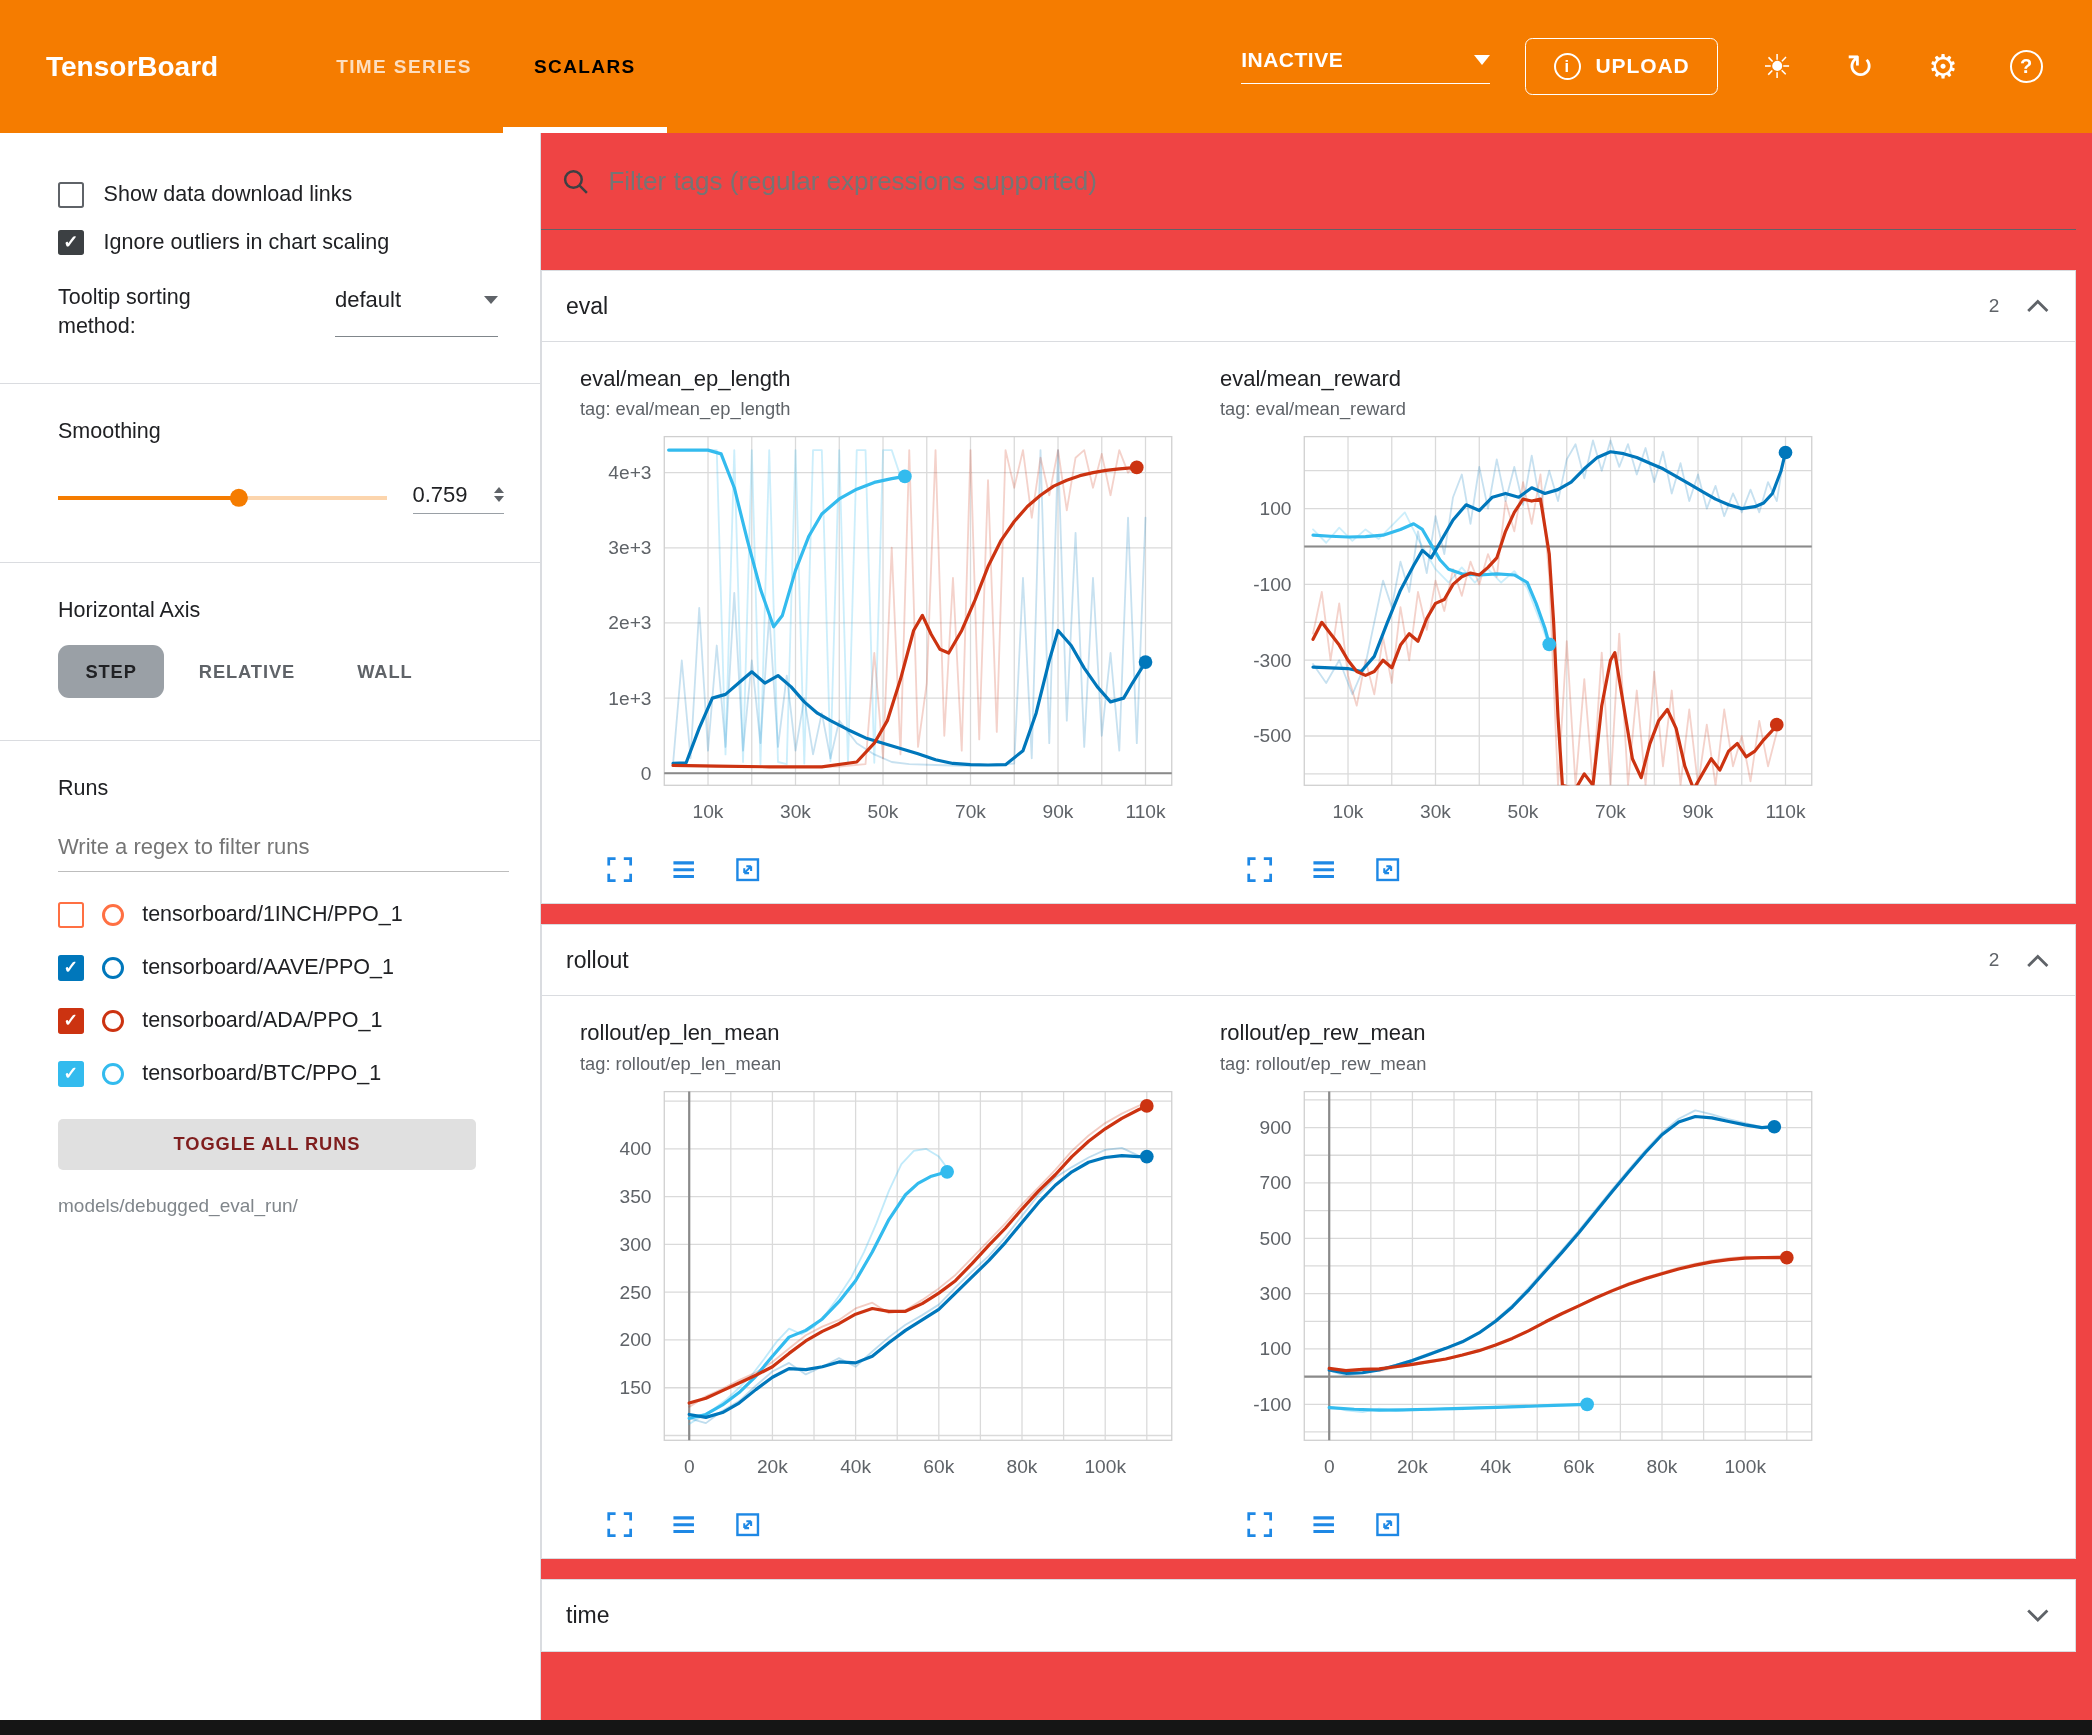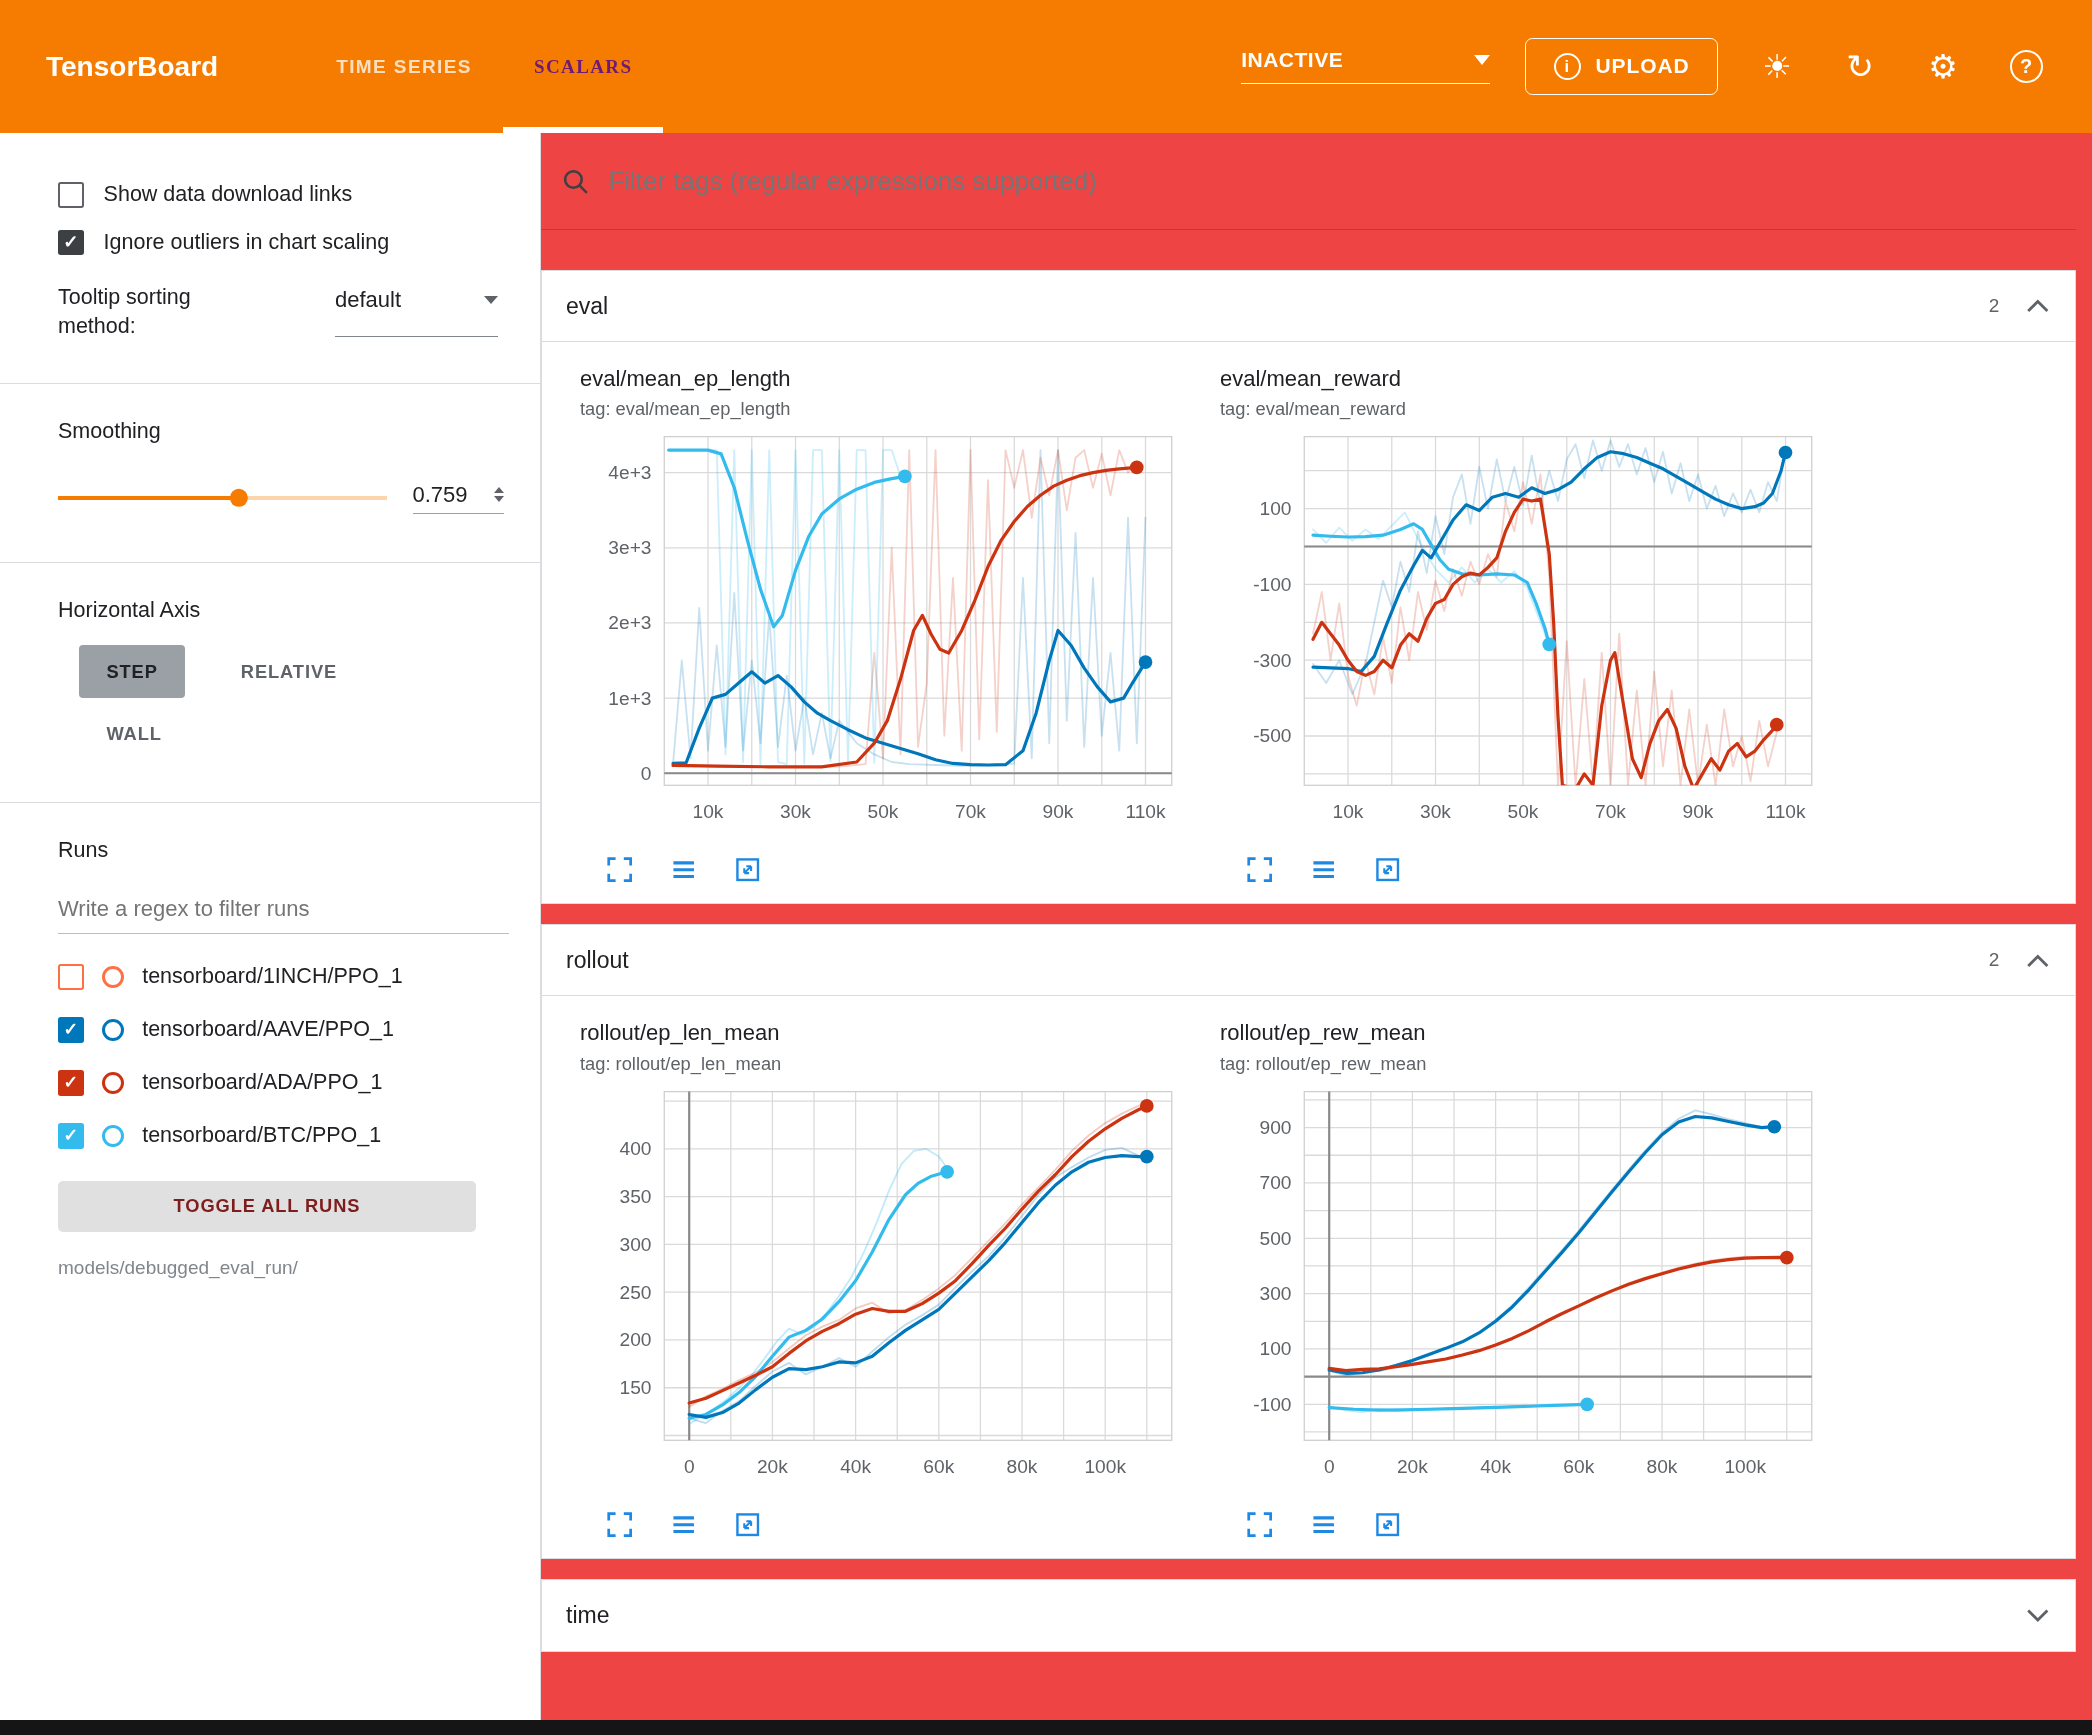--- a/index.html
+++ b/index.html
@@ -7,21 +7,21 @@
               font-family:"Liberation Sans", sans-serif; background:#fff; }
   .app { position:relative; width:2092px; height:1735px; overflow:hidden; }
 
   
   header { position:absolute; top:0; left:0; right:0; height:133px; background:#f57c00;
            display:flex; align-items:center; color:#fff; z-index:5; }
   .logo { font-size:28px; font-weight:bold; margin-left:46px; white-space:nowrap; }
   .tabs { display:flex; margin-left:87px; height:100%; }
   .tab { display:flex; align-items:center; padding:16px 31px; font-size:19px; font-weight:bold;
          letter-spacing:1.4px; color:rgba(255,255,255,0.75); position:relative; cursor:pointer; }
-  .tab.active { color:#701a75;font-family:Liberation Serif, serif; }
+  .tab.active { color:#000000; }
   .tab.active::after { content:""; position:absolute; left:0; right:0; bottom:0; height:6.4px; background:#fff; }
   .header-right { margin-left:auto; display:flex; align-items:center; gap:35px; padding-right:42px; }
   .status-dd { display:flex; align-items:center; justify-content:space-between; width:249px;
                border-bottom:1.8px solid #fff; padding-bottom:11px; font-weight:bold; font-size:21px;
                letter-spacing:0.5px; cursor:pointer; }
   .dd-caret-w { width:0; height:0; border-left:8.2px solid transparent; border-right:8.2px solid transparent;
                 border-top:10px solid #fff; }
   .upload-btn { display:flex; align-items:center; gap:14.6px; border:1.8px solid #fff; border-radius:7.3px;
                 padding:13.7px 27.4px; font-size:21px; font-weight:bold; letter-spacing:0.9px;
                 background:transparent; color:#fff; cursor:pointer; font-family:inherit; }
@@ -62,21 +62,21 @@
                 justify-content:space-between; padding-bottom:5.5px; }
   .smooth-input { width:58px; border:none; outline:none; font-size:22px; color:#202124;
                   font-family:inherit; padding:0; background:transparent; }
   .spinner { display:flex; flex-direction:column; gap:3.7px; cursor:pointer; }
   .spin-up { width:0; height:0; border-left:5.5px solid transparent; border-right:5.5px solid transparent;
              border-bottom:6.4px solid #5f6368; }
   .spin-down { width:0; height:0; border-left:5.5px solid transparent; border-right:5.5px solid transparent;
                border-top:6.4px solid #5f6368; }
   .axis-btns { display:flex; flex-wrap:wrap; width:393px; gap:9.1px 7.3px; margin:22px 0 42px; }
   .axis-btn { padding:15.5px 27.4px; font-size:18.3px; letter-spacing:0.9px; color:#5f6368; background:transparent;
-              border:none; font-weight:bold; font-family:inherit; cursor:pointer; border-radius:4px;margin-left:21px; }
+              border:none; font-weight:bold; font-family:inherit; cursor:pointer; border-radius:11px; }
   .axis-btn.selected { background:#9aa0a6; color:#202124; }
   .runs-filter { width:100%; font-size:22px; border:none; border-bottom:1.4px solid #bdbdbd;
                  padding:7.3px 0 11px; outline:none; color:#202124; font-family:inherit; margin-top:25.6px; }
   input::placeholder { color:#757575; opacity:1; }
   .run-list { margin-top:16.4px; }
   .run-row { display:flex; align-items:center; gap:18.3px; height:53px; font-size:21.5px; color:#202124;
              white-space:nowrap; cursor:pointer; }
   .run-cb { width:25.6px; height:25.6px; border:2.7px solid #999; border-radius:2.7px; flex:none; display:flex;
             align-items:center; justify-content:center; color:#fff; font-size:17.4px; font-weight:bold;
             background:#fff; }

